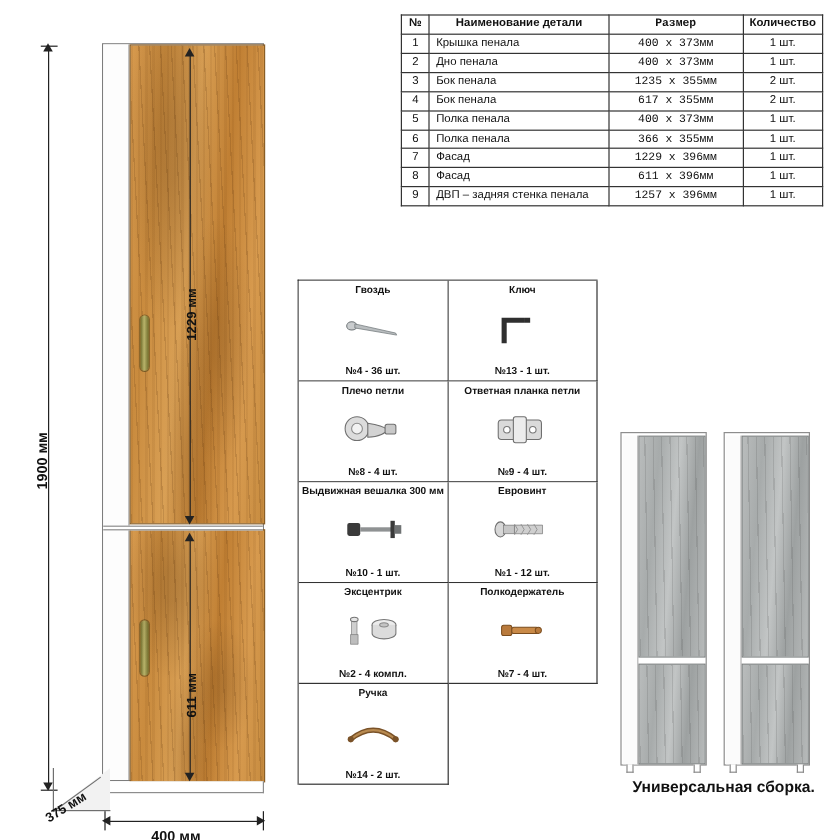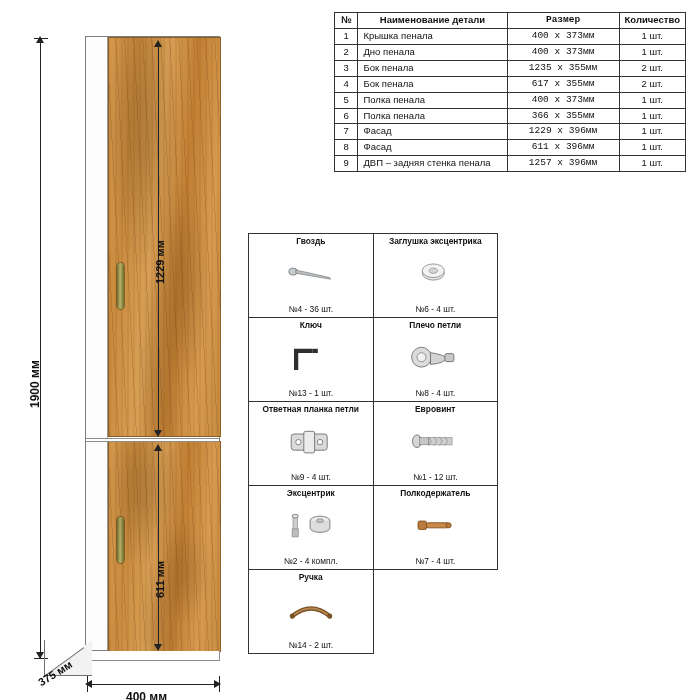--- a/index.html
+++ b/index.html
@@ -103,21 +103,21 @@
   .hw-grid { display:grid; grid-template-columns:repeat(2,1fr); border-left:1px solid #333; border-top:1px solid #333; }
   .hw-cell {
     border-right:1px solid #333; border-bottom:1px solid #333;
     padding:3px 2px 3px; text-align:center; min-height:84px;
     display:flex; flex-direction:column; align-items:center; justify-content:flex-start;
     background:#fff;
   }
   .hw-cell.empty { min-height:0; border-right:none; border-bottom:none; background:transparent; }
   .hw-title { font-size:8.4px; font-weight:bold; line-height:1.15; margin-bottom:2px; }
   .hw-art { flex:1; display:flex; align-items:center; justify-content:center; width:100%; }
-  .hw-qty { font-size:8.4px; font-weight:normal; margin-top:2px; }
+  .hw-qty { font-size:8.4px; font-weight:bold; margin-top:2px; }
 
   
   #universal { position:absolute; left:505px; top:360px; width:185px; height:300px; }
   .wr { position:absolute; top:0; width:72px; height:278px; border:1px solid #8d8d8d; background:#fff; }
   .wr.a { left:12px; }
   .wr.b { left:98px; }
   .wr-door {
     position:absolute; left:14px; width:56px;
     background:
       repeating-linear-gradient(89deg, rgba(70,70,70,.17) 0 1px, rgba(255,255,255,0) 1px 7px),
@@ -259,31 +259,20 @@
           <div class="hw-title">Гвоздь</div>
           <div class="hw-art">
             <svg width="58" height="34" viewBox="0 0 60 40">
               <ellipse cx="9" cy="16" rx="5" ry="4" fill="#c9ccce" stroke="#6d7376"></ellipse>
               <path d="M12 14 L52 23 L53 25 L12 18 Z" fill="#b9bdbf" stroke="#6d7376" stroke-width=".7"></path>
             </svg>
           </div>
           <div class="hw-qty">№4 - 36 шт.</div>
         </div>
         <div class="hw-cell">
-          <div class="hw-title">Заглушка эксцентрика</div>
-          <div class="hw-art">
-            <svg width="58" height="34" viewBox="0 0 60 40">
-              <ellipse cx="28" cy="18" rx="13" ry="8" fill="#e6e6e6" stroke="#8a8a8a"></ellipse>
-              <ellipse cx="28" cy="15" rx="13" ry="8" fill="#f3f3f3" stroke="#8a8a8a"></ellipse>
-              <ellipse cx="28" cy="15" rx="5" ry="3" fill="#d4d4d4" stroke="#9a9a9a"></ellipse>
-            </svg>
-          </div>
-          <div class="hw-qty">№6 - 4 шт.</div>
-        </div>
-        <div class="hw-cell">
           <div class="hw-title">Ключ</div>
           <div class="hw-art">
             <svg width="58" height="34" viewBox="0 0 60 40">
               <path d="M10 8 h22 v5 h-17 v20 h-5z" fill="#2f2f2f"></path>
               <path d="M32 8 h6 v5 h-6z" fill="#2f2f2f"></path>
             </svg>
           </div>
           <div class="hw-qty">№13 - 1 шт.</div>
         </div>
         <div class="hw-cell">
@@ -302,20 +291,32 @@
           <div class="hw-title">Ответная планка петли</div>
           <div class="hw-art">
             <svg width="58" height="36" viewBox="0 0 60 40">
               <rect x="8" y="10" width="40" height="18" rx="3" fill="#dadada" stroke="#6f6f6f"></rect>
               <circle cx="16" cy="19" r="3" fill="#fff" stroke="#777"></circle>
               <circle cx="40" cy="19" r="3" fill="#fff" stroke="#777"></circle>
               <rect x="22" y="7" width="12" height="24" rx="2" fill="#ececec" stroke="#6f6f6f"></rect>
             </svg>
           </div>
           <div class="hw-qty">№9 - 4 шт.</div>
+        </div>
+        <div class="hw-cell">
+          <div class="hw-title">Выдвижная вешалка 300 мм</div>
+          <div class="hw-art">
+            <svg width="58" height="36" viewBox="0 0 60 40">
+              <rect x="6" y="12" width="12" height="12" rx="2" fill="#3a3a3a"></rect>
+              <rect x="18" y="16" width="30" height="4" fill="#8f9293"></rect>
+              <rect x="46" y="10" width="4" height="16" fill="#3a3a3a"></rect>
+              <rect x="50" y="14" width="6" height="8" fill="#6f7273"></rect>
+            </svg>
+          </div>
+          <div class="hw-qty">№10 - 1 шт.</div>
         </div>
         <div class="hw-cell">
           <div class="hw-title">Евровинт</div>
           <div class="hw-art">
             <svg width="58" height="36" viewBox="0 0 60 40">
               <ellipse cx="10" cy="18" rx="5" ry="7" fill="#d7d7d7" stroke="#6f6f6f"></ellipse>
               <rect x="13" y="14" width="10" height="8" fill="#c6c6c6" stroke="#6f6f6f" stroke-width=".6"></rect>
               <path d="M23 14 h26 v8 h-26z" fill="#cfcfcf" stroke="#6f6f6f" stroke-width=".6"></path>
               <path d="M23 13 l3 5 l-3 5 M29 13 l3 5 l-3 5 M35 13 l3 5 l-3 5 M41 13 l3 5 l-3 5" stroke="#8d8d8d" fill="none" stroke-width=".8"></path>
             </svg>
@@ -356,14 +357,31 @@
               <circle cx="8" cy="26" r="3" fill="#7a5228"></circle>
               <circle cx="52" cy="26" r="3" fill="#7a5228"></circle>
             </svg>
           </div>
           <div class="hw-qty">№14 - 2 шт.</div>
         </div>
         <div class="hw-cell empty"></div>
       </div>
   </div>
 
+  <div id="universal">
+    <div class="wr a">
+      <div class="wr-side"></div>
+      <div class="wr-door t"></div>
+      <div class="wr-door b"></div>
+      <div class="wr-foot" style="left:4px;"></div>
+      <div class="wr-foot" style="left:60px;"></div>
+    </div>
+    <div class="wr b">
+      <div class="wr-side"></div>
+      <div class="wr-door t"></div>
+      <div class="wr-door b"></div>
+      <div class="wr-foot" style="left:4px;"></div>
+      <div class="wr-foot" style="left:60px;"></div>
+    </div>
+    <div class="caption">Универсальная сборка.</div>
+  </div>
 
 </div>
 
 </body></html>

